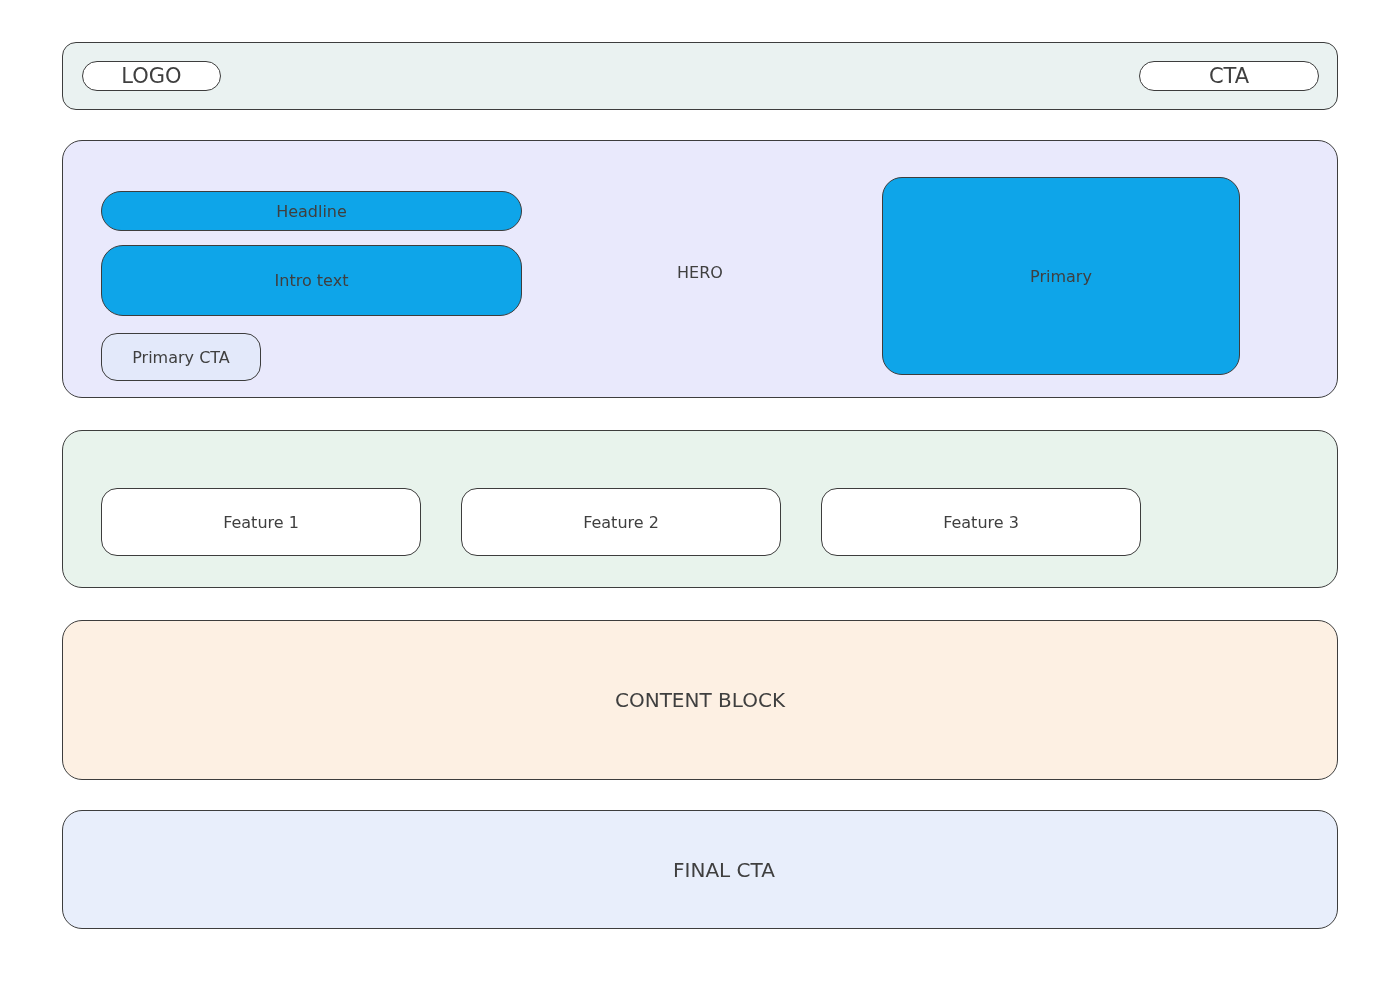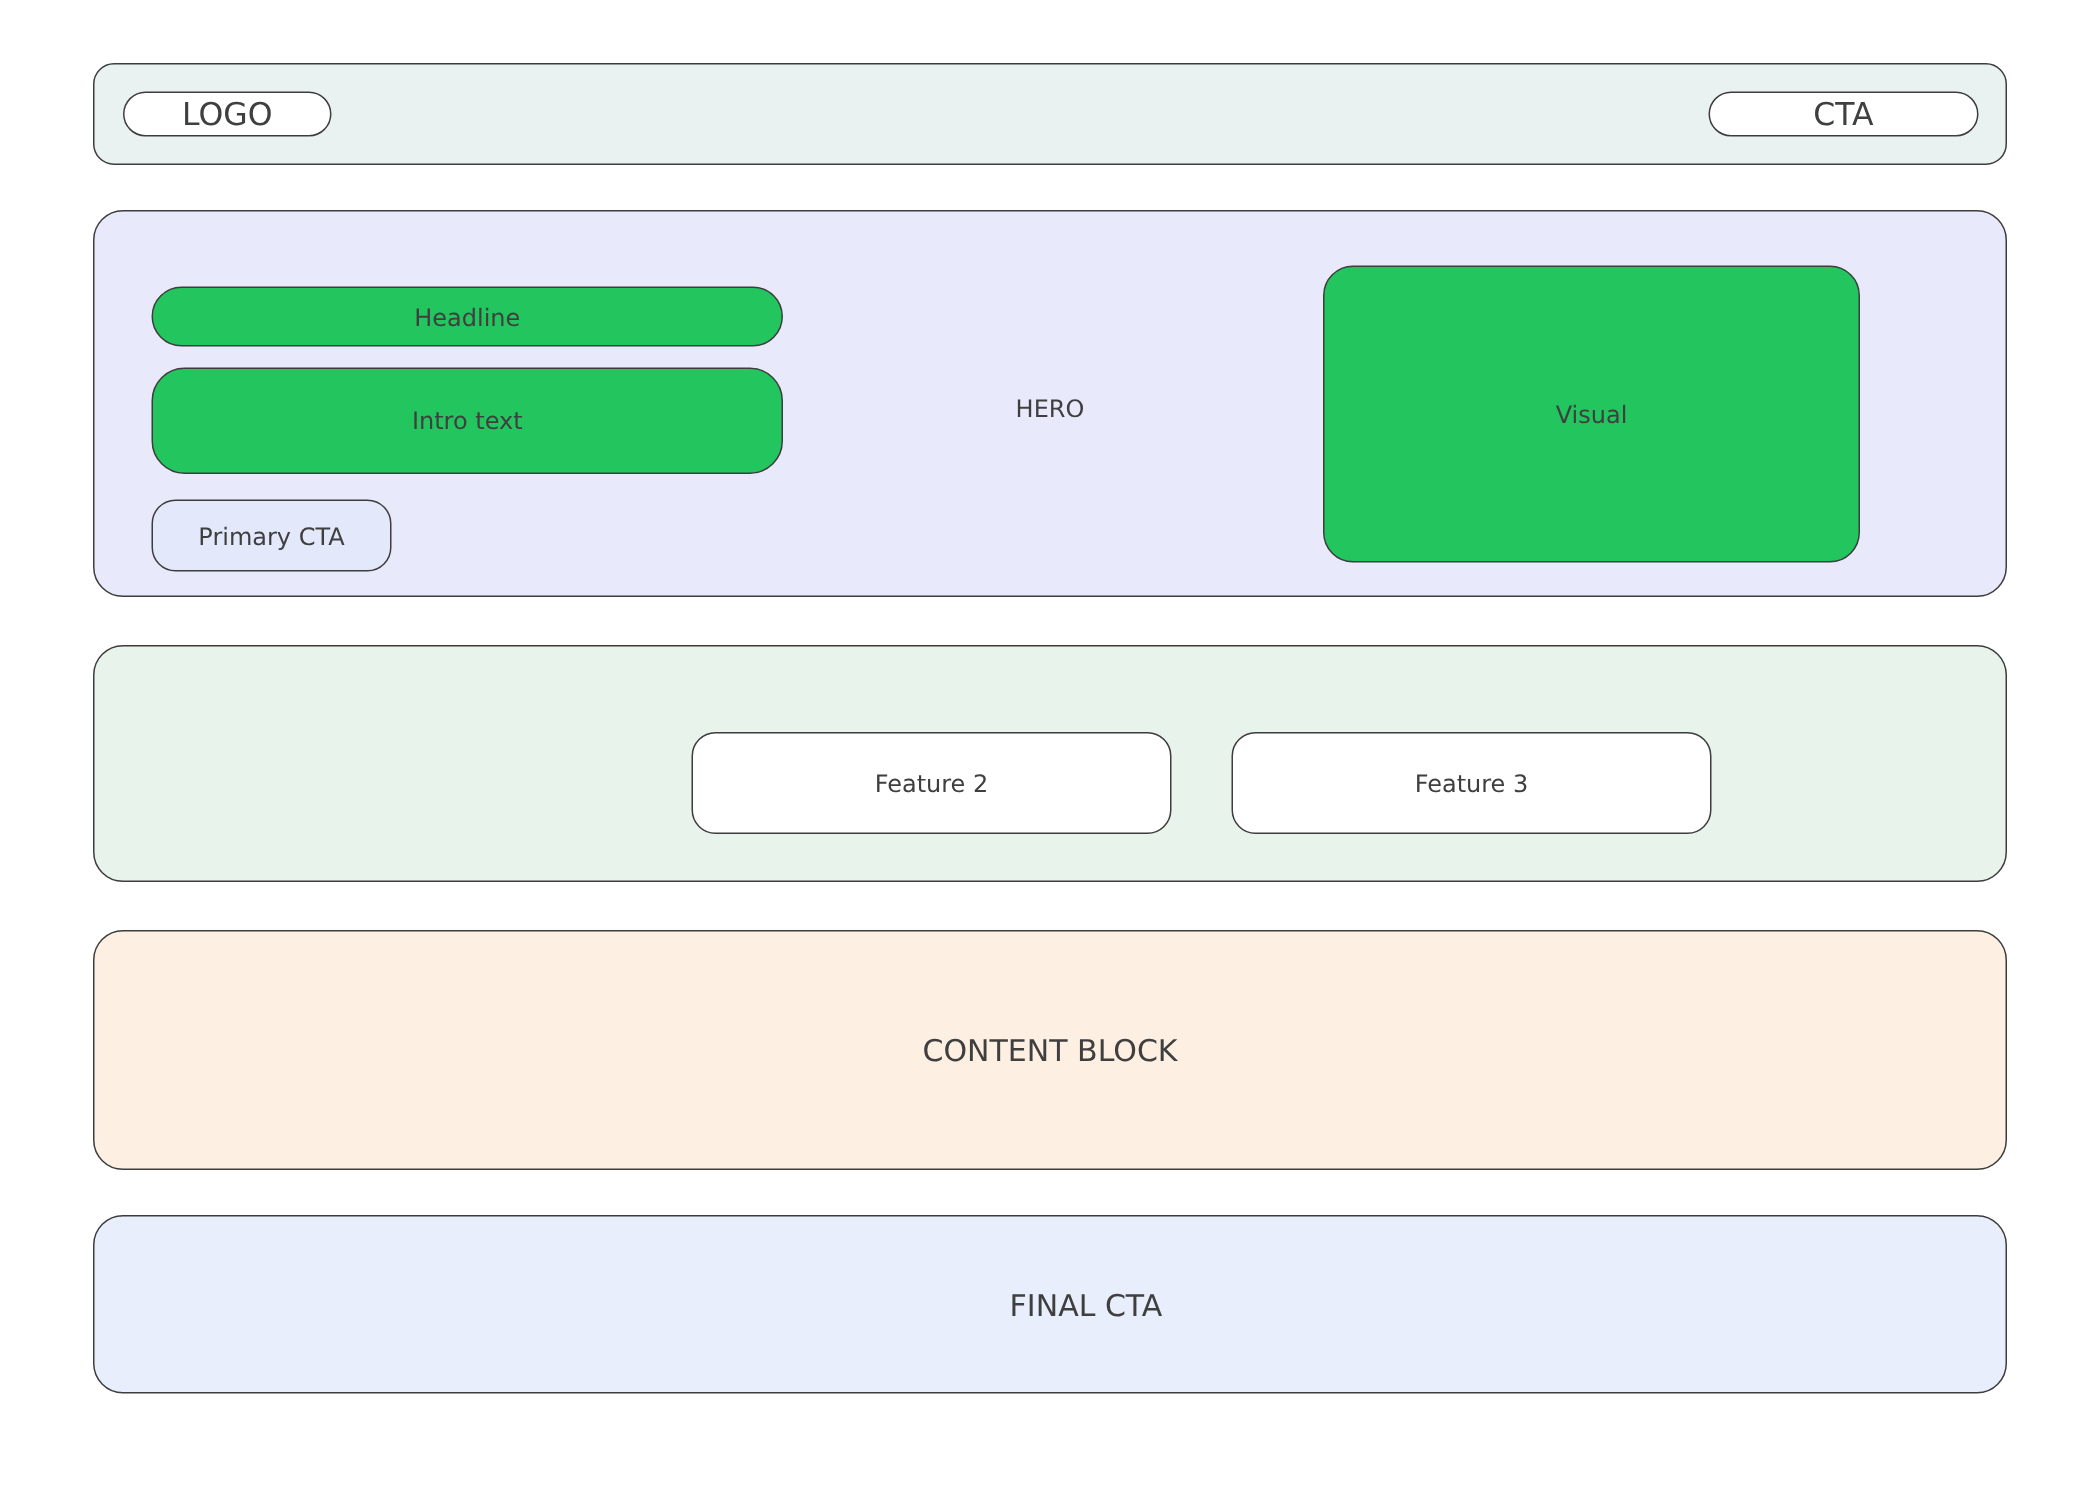--- a/index.html
+++ b/index.html
@@ -41,21 +41,21 @@
     background:#ffffff;
     display:flex;align-items:center;justify-content:center;
     font-size:21px;
   }
   .pill-logo{left:19px;top:18px;width:139px;}
   .pill-cta{right:18px;top:18px;width:180px;}
 
   .white-box{
     position:absolute;
     border:1.7px solid var(--border);
-    background:#22c55e;
+    background:#0ea5e9;
     display:flex;align-items:center;justify-content:center;
     font-size:16px;
   }
   .headline-box{left:38px;top:50px;width:421px;height:40px;border-radius:20px;}
   .intro-box{left:38px;top:104px;width:421px;height:71px;border-radius:22px;}
   .visual-box{left:819px;top:36px;width:358px;height:198px;border-radius:20px;}
 
   .primary-cta{
     position:absolute;
     left:38px;top:192px;width:160px;height:48px;
@@ -94,24 +94,25 @@
 <div class="band band-header">
   <div class="pill pill-logo">LOGO</div>
   <div class="pill pill-cta">CTA</div>
 </div>
 
 <div class="band band-hero">
   <div class="white-box headline-box">Headline</div>
   <div class="white-box intro-box">Intro text</div>
   <div class="primary-cta">Primary CTA</div>
   <div class="hero-label">HERO</div>
-  <div class="white-box visual-box">Visual</div>
+  <div class="white-box visual-box">Primary</div>
 </div>
 
 <div class="band band-features">
+  <div class="feature-card feature-1">Feature 1</div>
   <div class="feature-card feature-2">Feature 2</div>
   <div class="feature-card feature-3">Feature 3</div>
 </div>
 
 <div class="band band-content">
   <span class="section-label">CONTENT BLOCK</span>
 </div>
 
 <div class="band band-final">
   <span class="section-label">FINAL CTA</span>

